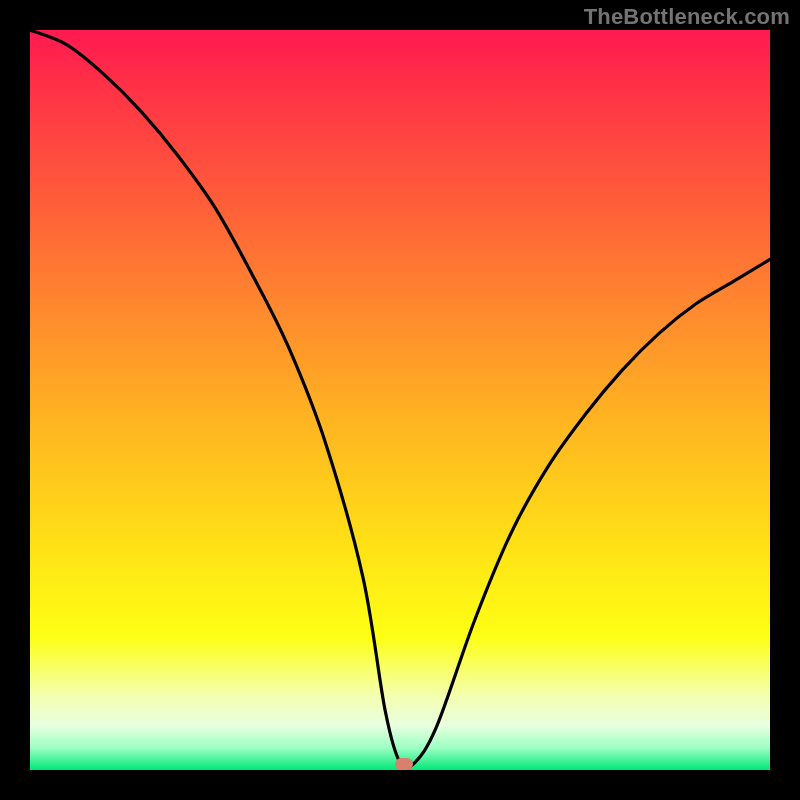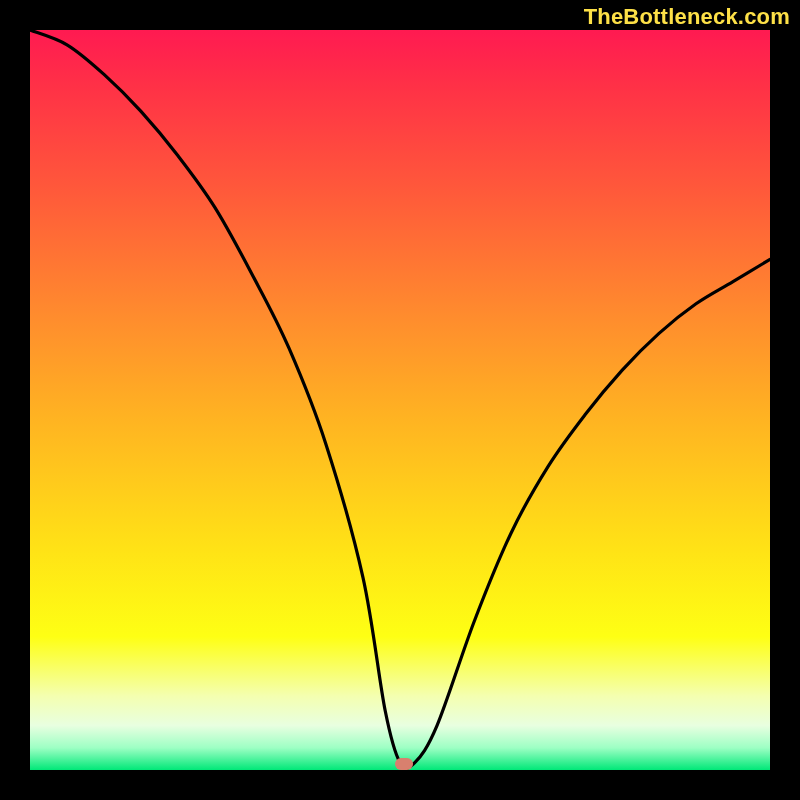--- a/index.html
+++ b/index.html
@@ -13,21 +13,21 @@
   .frame {
     position: relative;
     width: 800px;
     height: 800px;
     background: #000;
   }
   .watermark {
     position: absolute;
     top: 4px;
     right: 10px;
-    color: #fde047;
+    color: #737373;
     font-size: 22px;
     font-weight: 600;
     letter-spacing: 0.2px;
     z-index: 5;
   }
   .plot-area {
     position: absolute;
     left: 30px;
     top: 30px;
     width: 740px;

